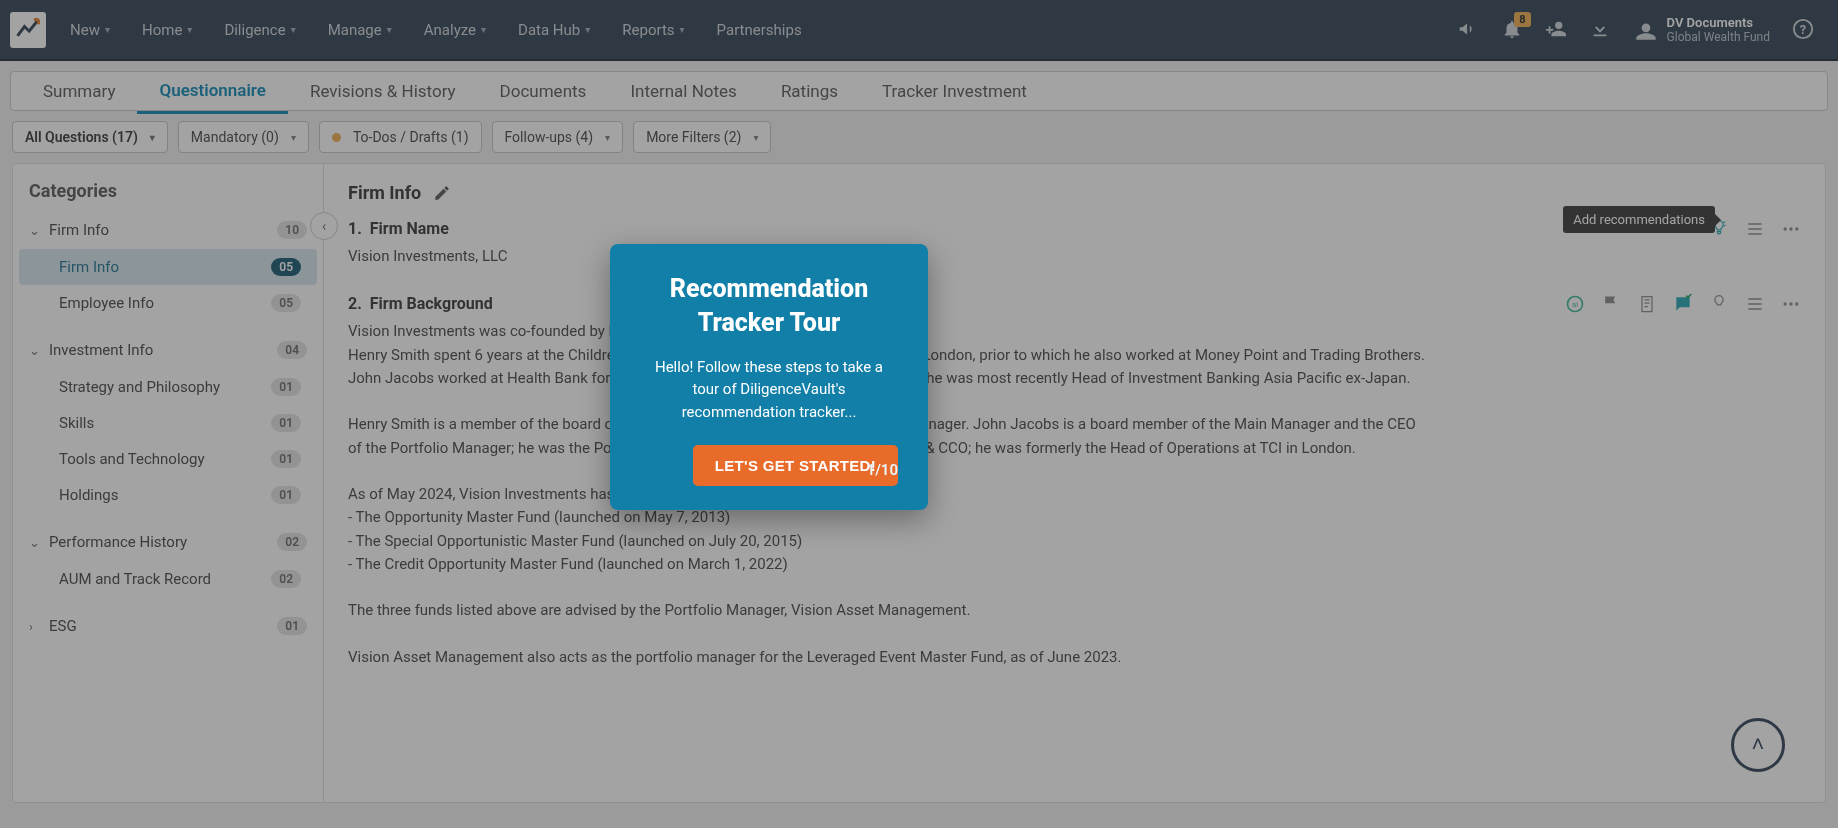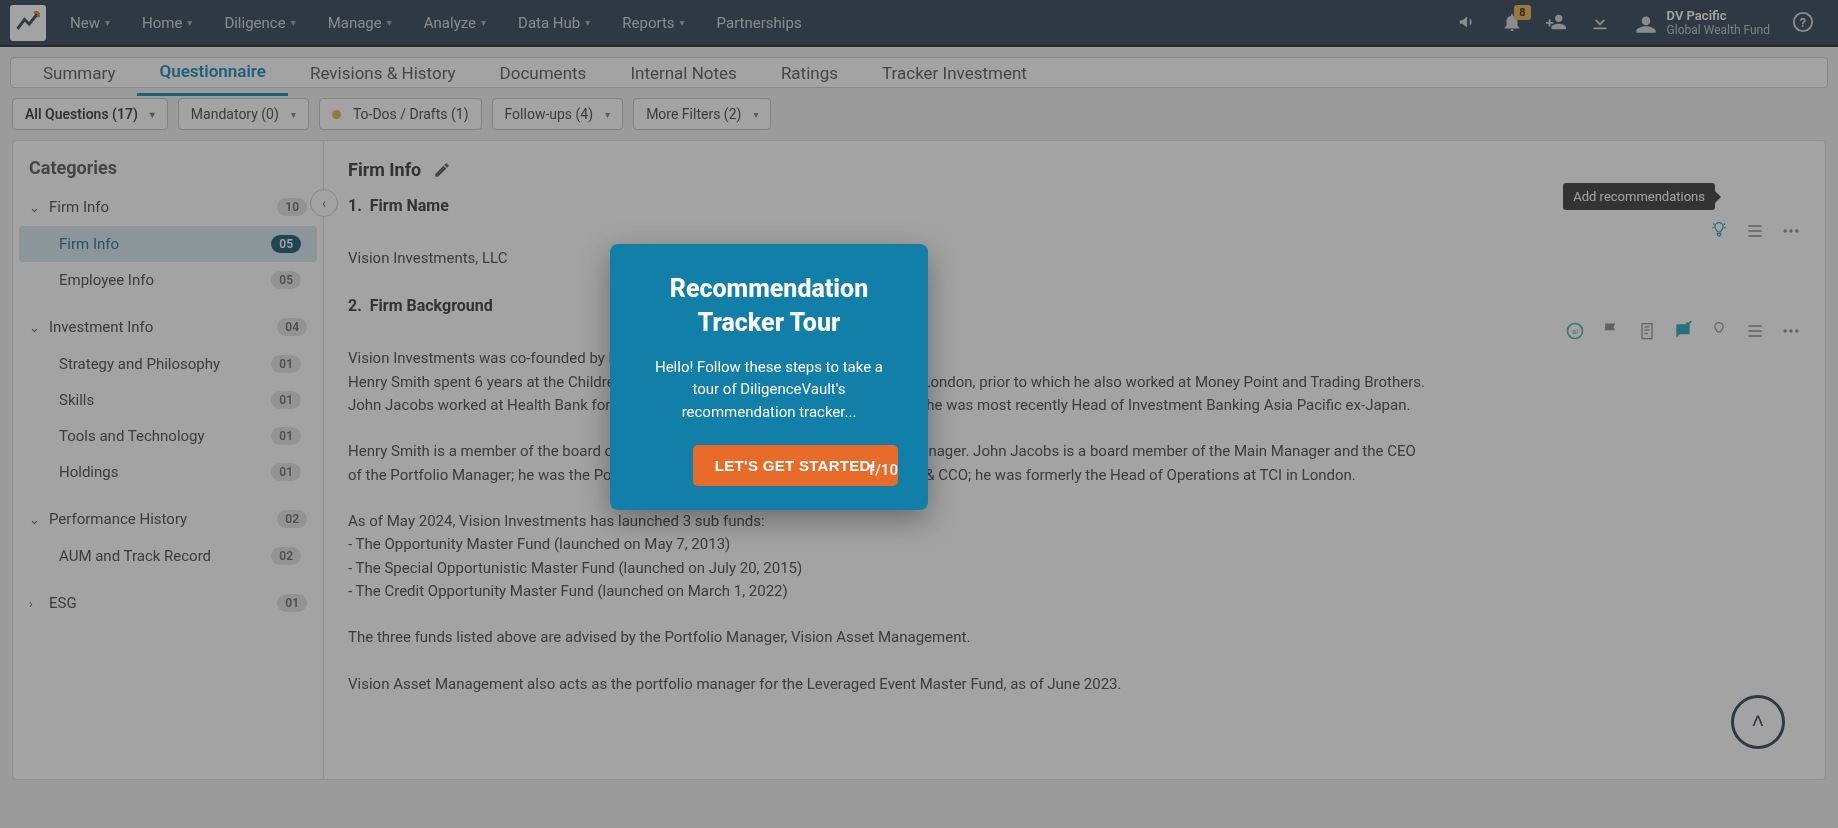--- a/index.html
+++ b/index.html
@@ -1,33 +1,33 @@
 <!DOCTYPE html>
 <html><head>
 <meta charset="utf-8">
 <style>
 * { box-sizing: border-box; margin: 0; padding: 0; }
 body { font-family: -apple-system, BlinkMacSystemFont, "Segoe UI", Roboto, sans-serif; background: #f0f0f0; overflow: hidden; position: relative; width: 1838px; height: 828px; }
 
 
-.topbar { background: #2c3e50; height: 47px; display: flex; align-items: center; padding: 0 10px; color: #d0d5da; font-size: 15px; border-bottom: 2px solid #1a2530; }
+.topbar { background: #2c3e50; height: 61px; display: flex; align-items: center; padding: 0 10px; color: #d0d5da; font-size: 15px; border-bottom: 2px solid #1a2530; }
 .logo { width: 36px; height: 36px; margin-right: 8px; background: #fff; border-radius: 3px; display:flex; align-items:center; justify-content:center; }
 .nav-items { display: flex; gap: 0; }
 .nav-item { padding: 0 16px; height: 47px; display: flex; align-items: center; gap: 5px; cursor: pointer; }
 .caret-down { font-size: 10px; opacity: .7; }
 .topbar-right { margin-left: auto; display: flex; align-items: center; gap: 22px; padding-right: 14px; }
 .topbar-icon { width: 22px; height: 22px; fill: #d0d5da; cursor: pointer; position: relative; }
 .badge-count { position: absolute; top: -6px; right: -8px; background: #f0ad4e; color: #222; font-size: 11px; font-weight: bold; padding: 1px 5px; border-radius: 3px; }
 .user-block { display: flex; align-items: center; gap: 8px; font-size: 13px; }
 .user-lines { line-height: 1.2; }
 .user-name { font-weight: 600; color: #fff; }
 .user-sub { font-size: 12px; color: #b8c0c8; }
 
 
-.tabs-wrap { background: #fff; border: 1px solid #ccc; border-radius: 4px; margin: 10px; display: flex; align-items: center; height: 31px; padding-left: 10px; }
+.tabs-wrap { background: #fff; border: 1px solid #ccc; border-radius: 4px; margin: 10px; display: flex; align-items: center; height: 40px; padding-left: 10px; }
 .tab { padding: 0 22px; height: 46px; display: flex; align-items: center; color: #555; font-size: 17px; cursor: pointer; }
 .tab.active { color: #0a88b7; font-weight: 600; border-bottom: 3px solid #0a88b7; }
 
 
 .filters-row { display: flex; gap: 10px; padding: 0 12px 10px 12px; align-items: center; }
 .filter-chip { background: #fff; border: 1px solid #c5c5c5; border-radius: 4px; padding: 7px 12px; font-size: 14px; color: #444; display: flex; align-items: center; gap: 12px; cursor: pointer; }
 .filter-chip.bold { font-weight: 600; color: #333; }
 .dot-orange { width: 9px; height: 9px; border-radius: 50%; background: #f0ad4e; display: inline-block; }
 
 
@@ -43,21 +43,21 @@
 .cat-sub.active .count { background: #12556e; color: #fff; }
 
 .content { flex: 1; background: #fff; border: 1px solid #ddd; border-left: 0; border-radius: 0 4px 4px 0; padding: 18px 24px; position: relative; min-height: 640px; }
 .content-header { display: flex; align-items: center; gap: 12px; margin-bottom: 16px; }
 .content-header h2 { font-size: 18px; color: #333; }
 .back-circle { position: absolute; left: -14px; top: 48px; width: 28px; height: 28px; border-radius: 50%; background: #fff; border: 1px solid #ccc; display: flex; align-items: center; justify-content: center; font-size: 14px; color: #666; cursor: pointer; }
 
 .question { margin-bottom: 26px; }
 .q-header { display: flex; align-items: flex-start; margin-bottom: 6px; }
 .q-title { font-size: 16px; font-weight: 700; color: #333; }
-.q-icons { margin-left: auto; display: flex; gap: 16px; align-items: center; margin-top: 25px; }
+.q-icons { margin-left: auto; display: flex; gap: 16px; align-items: center; }
 .q-icon { width: 20px; height: 20px; fill: #888; cursor: pointer; }
 .q-icon.teal { fill: #1ea5b3; }
 .q-body { font-size: 15px; color: #444; line-height: 1.55; max-width: 1080px; }
 
 
 .tooltip-dark { position: absolute; background: #333; color: #fff; font-size: 13px; padding: 6px 10px; border-radius: 3px; right: 110px; top: 42px; white-space: nowrap; }
 .tooltip-dark::after { content: ""; position: absolute; right: -6px; top: 50%; transform: translateY(-50%); border: 6px solid transparent; border-left-color: #333; border-right: 0; }
 
 
 .scroll-top { position: absolute; bottom: 30px; right: 40px; width: 54px; height: 54px; border: 3px solid #2c3e56; border-radius: 50%; display: flex; align-items: center; justify-content: center; background: #fff; cursor: pointer; font-size: 22px; color: #2c3e56; }
@@ -138,21 +138,21 @@
     <div class="topbar-icon">
       <svg viewBox="0 0 24 24" width="22" height="22">
           <path fill="#d0d5da" d="M5 20h14v-2H5v2zM12 3v10l4-4 1.4 1.4L12 16 6.6 10.4 8 9l4 4V3h0z"></path>
         </svg>
     </div>
     <div class="user-block">
       <svg viewBox="0 0 24 24" width="26" height="26">
           <path fill="#d0d5da" d="M16 11a4 4 0 1 0-8 0 4 4 0 0 0 8 0zm-4 5c-3 0-9 1.5-9 4.5V22h18v-1.5c0-3-6-4.5-9-4.5z"></path>
         </svg>
       <div class="user-lines">
-        <div class="user-name">DV Pacific</div>
+        <div class="user-name">DV Documents</div>
         <div class="user-sub">Global Wealth Fund</div>
       </div>
     </div>
     <div class="topbar-icon">
       <svg viewBox="0 0 24 24" width="22" height="22">
           <circle cx="12" cy="12" r="10" fill="none" stroke="#d0d5da" stroke-width="2"></circle>
           <text x="12" y="17" text-anchor="middle" fill="#d0d5da" font-size="14" font-weight="bold">?</text>
         </svg>
     </div>
   </div>

